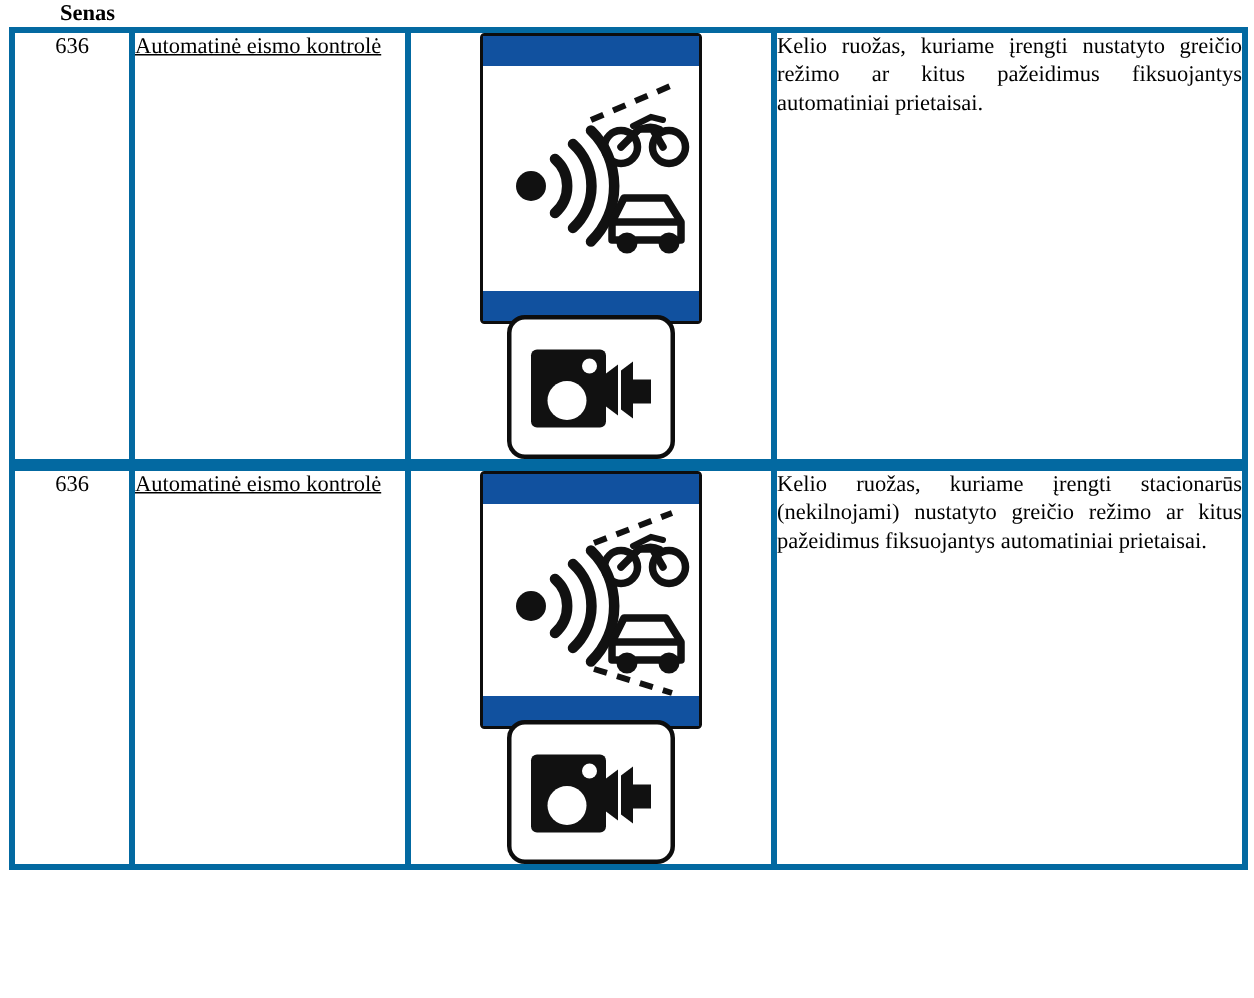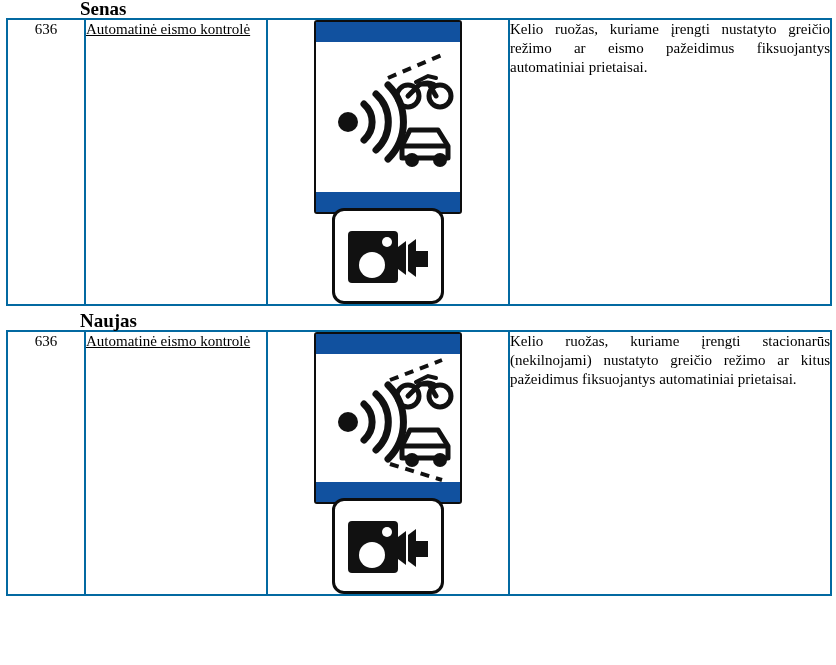--- a/index.html
+++ b/index.html
@@ -16,33 +16,33 @@
     overflow: hidden;
   }
   .page {
     position: relative;
     width: 836px;
     height: 665px;
   }
   .section-label {
     font-family: "Liberation Serif", serif;
     font-weight: bold;
-    font-size: 19px;
+    font-size: 15px;
     line-height: 18px;
-    padding-left: 80px;
+    padding-left: 40px;
     height: 18px;
   }
   table.sign-table {
     border-collapse: collapse;
     width: 826px;
     margin-left: 6px;
     table-layout: fixed;
   }
   table.sign-table td {
-    border: 2px solid #0369a1;
+    border: 4px solid #0369a1;
     vertical-align: top;
     padding: 0;
   }
   td.col-num {
     width: 76px;
     text-align: center;
     font-size: 15px;
     line-height: 19px;
     padding-top: 5px;
   }
@@ -158,26 +158,25 @@
               <circle cx="26" cy="42" r="13" fill="#ffffff"></circle>
               <circle cx="41" cy="19" r="5" fill="#ffffff"></circle>
               <path d="M52 24 L60 18 L60 52 L52 46 Z" fill="#111111"></path>
               <path d="M62 22 L70 16 L70 54 L62 48 Z" fill="#111111"></path>
               <rect x="70" y="28" width="12" height="16" fill="#111111"></rect>
             </svg>
           </div>
 
         </div>
       </td>
-      <td class="col-desc">Kelio ruožas, kuriame įrengti nustatyto greičio režimo ar eismo pažeidimus fiksuojantys automatiniai prietaisai.</td>
+      <td class="col-desc">Kelio ruožas, kuriame įrengti nustatyto greičio režimo ar kitus pažeidimus fiksuojantys automatiniai prietaisai.</td>
     </tr>
   </tbody>
     </table>
 
-  <div class="section-label" style="margin-top:6px;">Naujas</div>
 
   <table class="sign-table">
     <tbody>
         <tr>
       <td class="col-num">636</td>
       <td class="col-name">Automatinė eismo kontrolė</td>
       <td class="col-img">
         <div class="sign-stack">
 
           <div class="sign-main">

